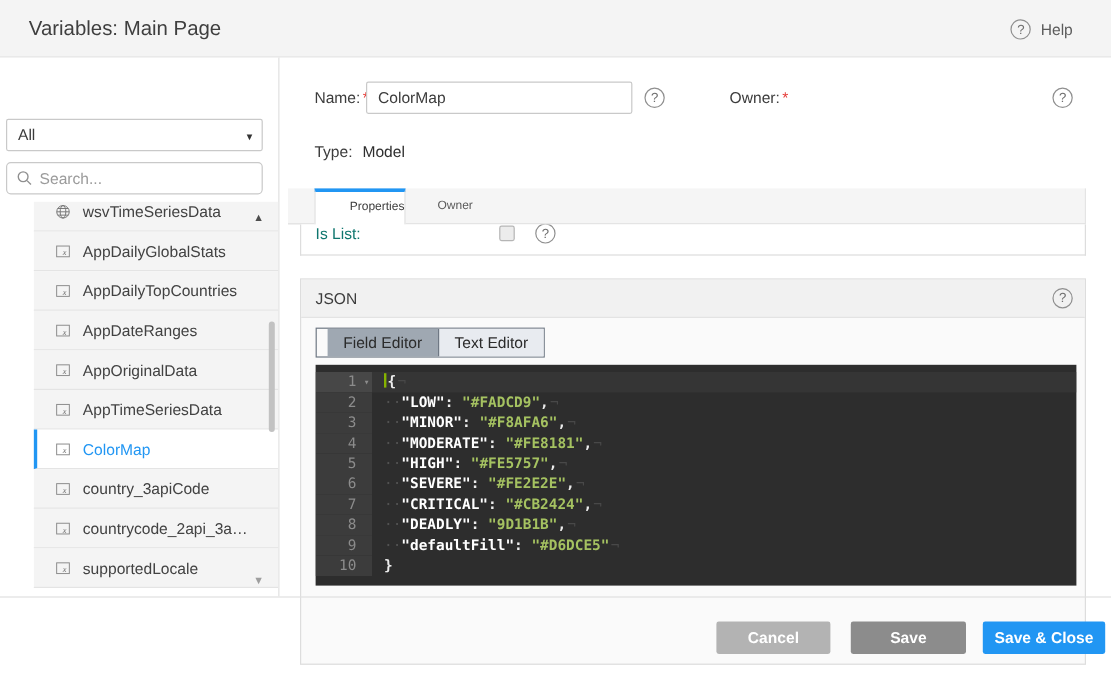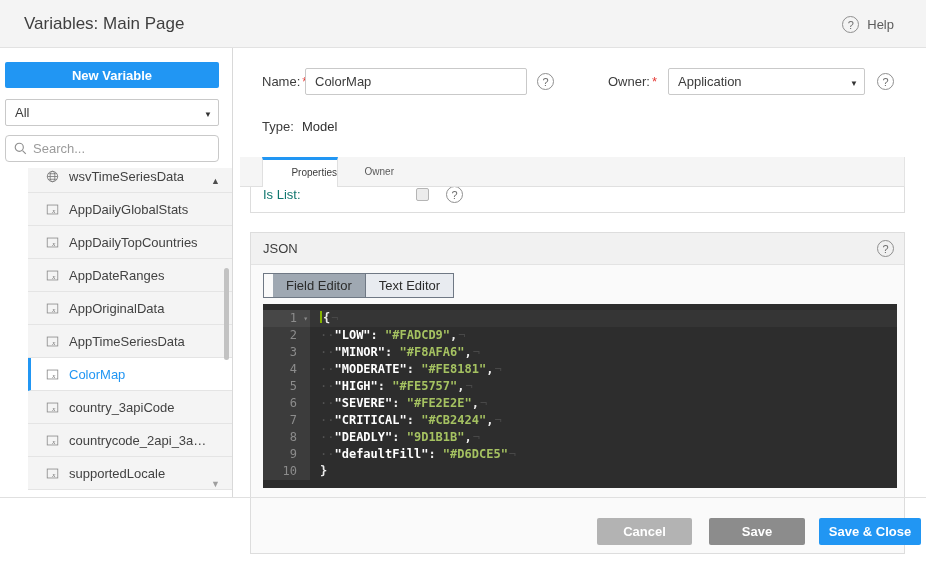--- a/index.html
+++ b/index.html
@@ -159,21 +159,20 @@
 
   <div class="topbar">
     <div class="title">Variables: Main Page</div>
     <div class="help-wrap">
       <span class="qmark"></span>
       <span class="help-label">Help</span>
     </div>
   </div>
 
   <div class="sidebar">
-    <button class="btn-new">New Variable</button>
 
     <div class="select-box side-filter">
       <span class="sel-label">All</span>
       <span class="caret"></span>
     </div>
 
     <div class="search-box">
       <svg width="13" height="13" viewBox="0 0 16 16">
         <circle cx="6.5" cy="6.5" r="5" fill="none" stroke="#8f8f8f" stroke-width="1.4"></circle>
         <line x1="10.5" y1="10.5" x2="14.5" y2="14.5" stroke="#8f8f8f" stroke-width="1.4"></line>
@@ -308,24 +307,20 @@
 
     <div class="fld-label name-label">
       <span>Name:</span><span class="req">*</span>
     </div>
     <input class="name-input" type="text" value="ColorMap" style="">
     <span class="qmark q-name"></span>
 
     <div class="fld-label owner-label">
       <span>Owner:</span><span class="req">*</span>
     </div>
-    <div class="select-box owner-select">
-      <span class="sel-label">Application</span>
-      <span class="caret"></span>
-    </div>
     <span class="qmark q-owner"></span>
 
     <div class="fld-label type-label">Type:</div>
     <div class="type-value">Model</div>
 
     <div class="tabstrip">
       <div class="tab tab-properties active">Properties</div>
       <div class="tab tab-data">Owner</div>
     </div>
 

